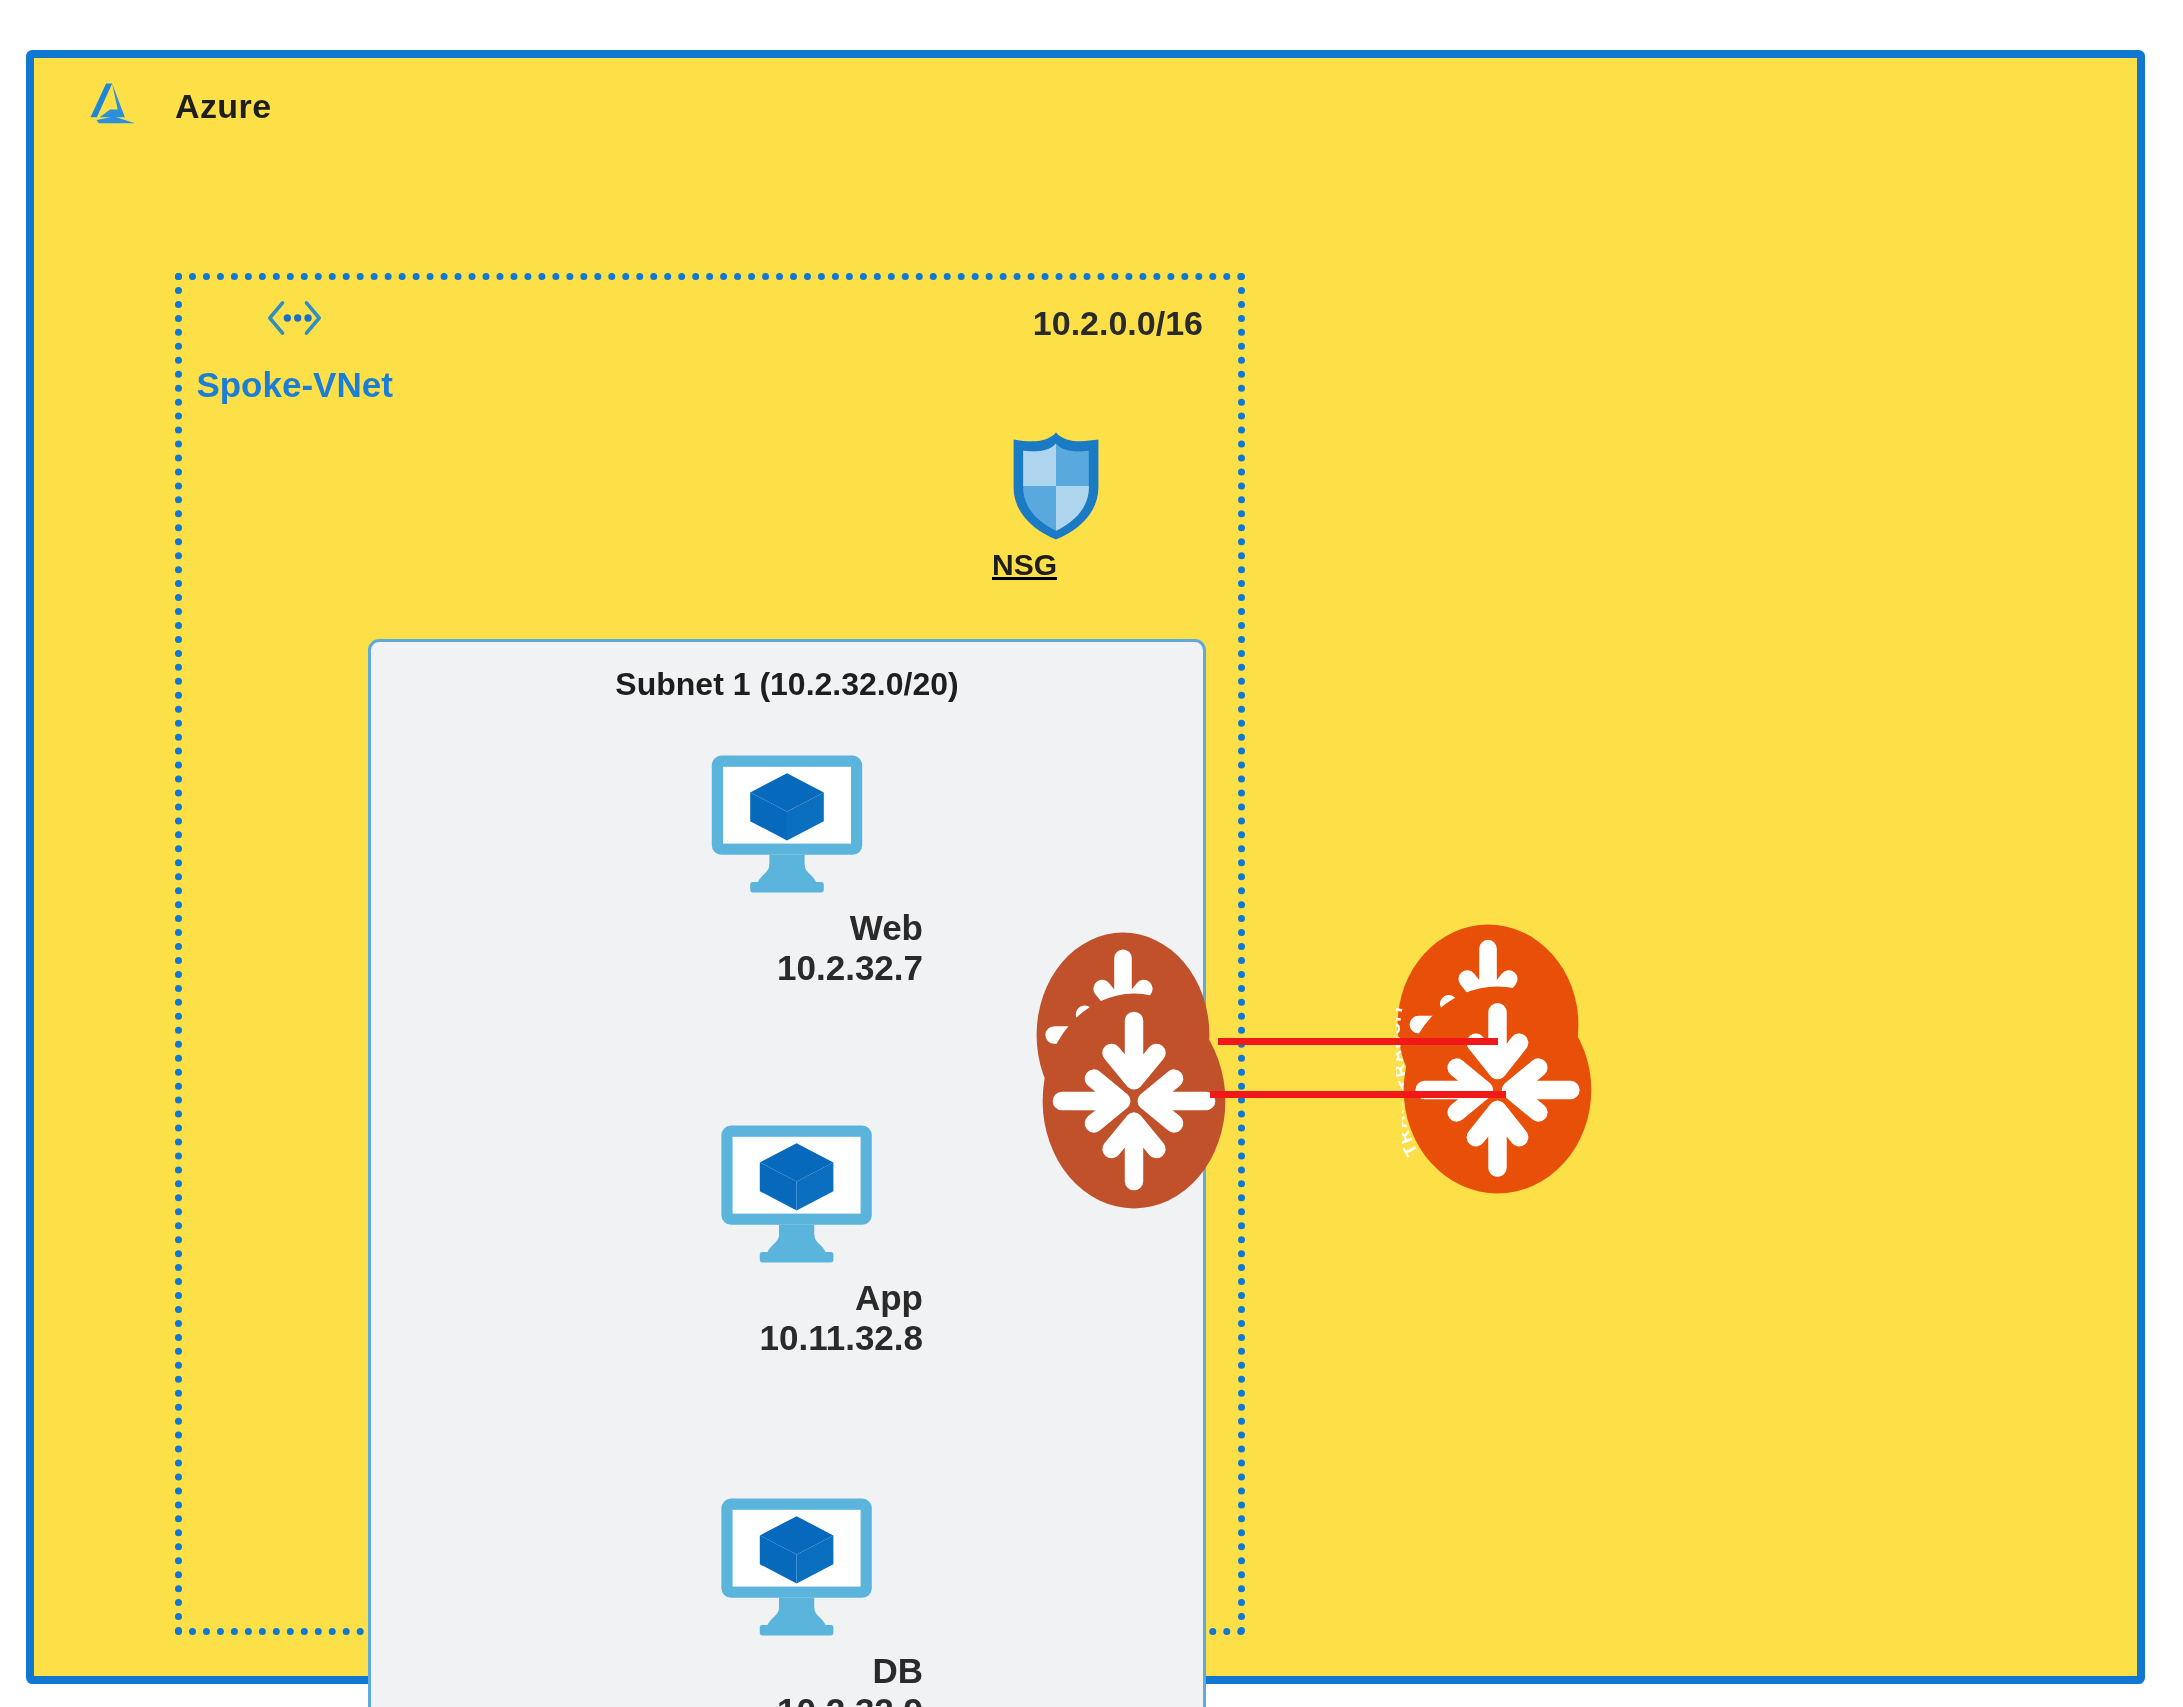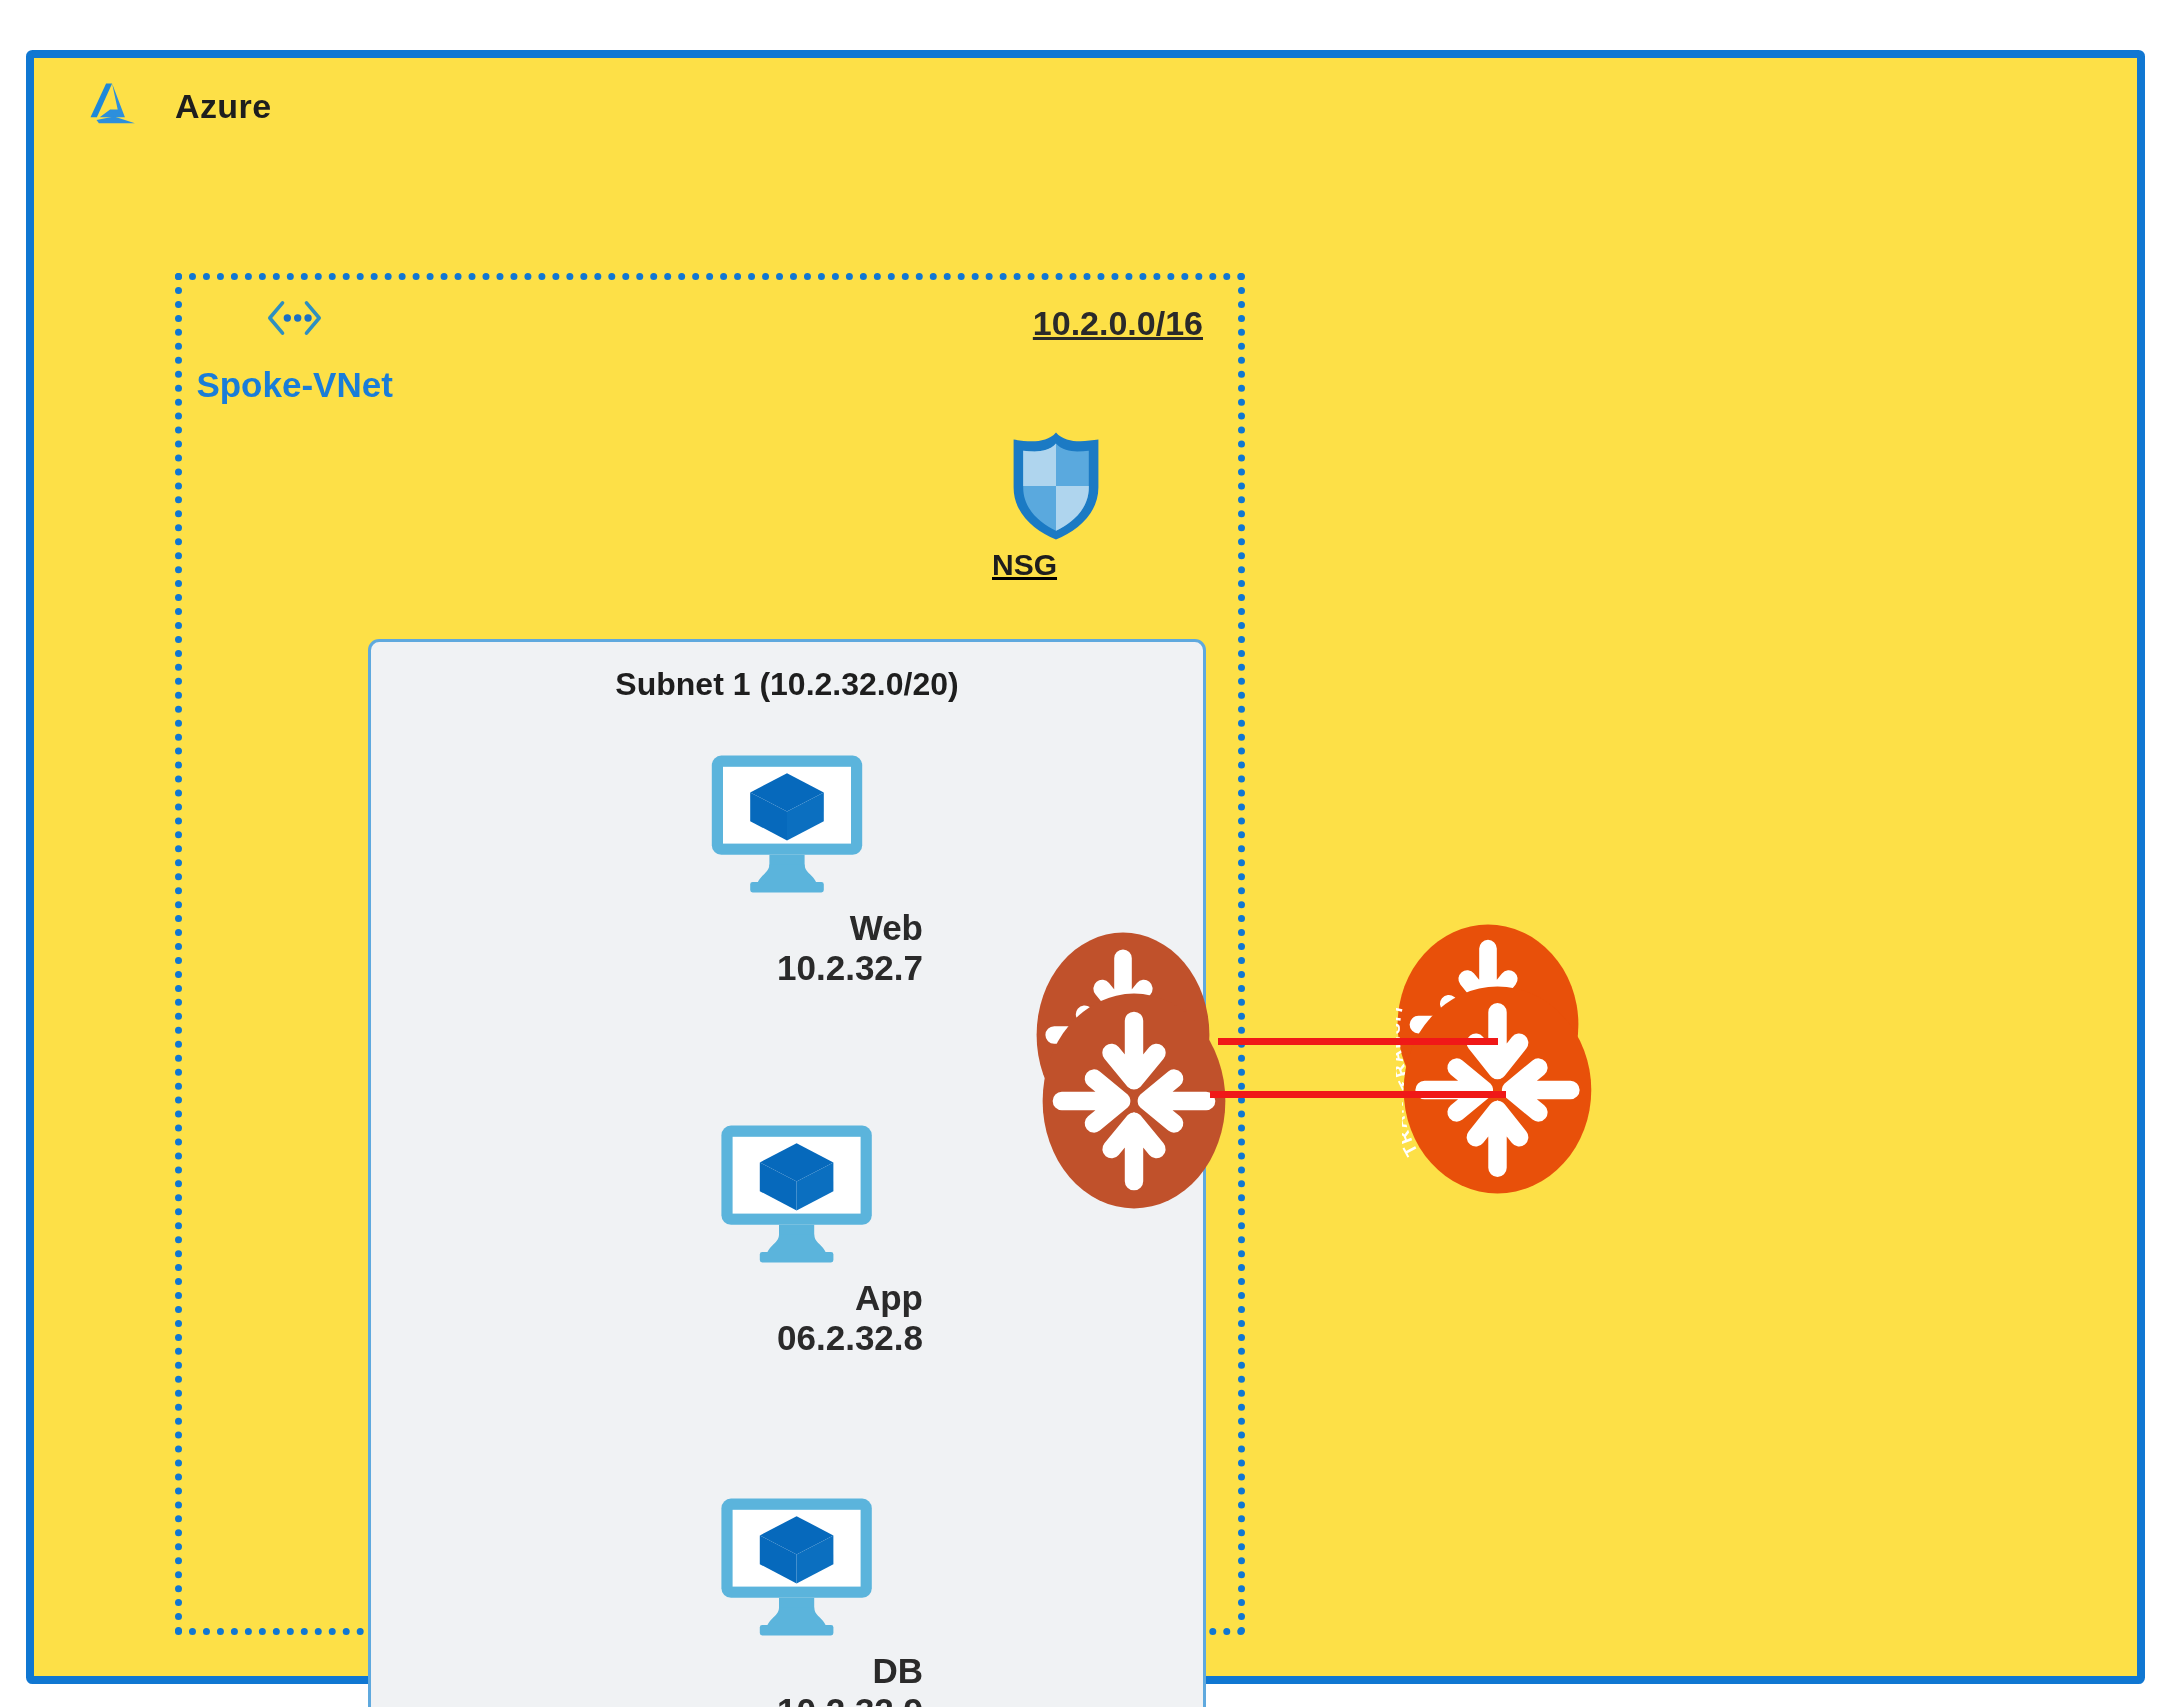--- a/index.html
+++ b/index.html
@@ -76,21 +76,21 @@
     color: #1A7DD8;
     white-space: nowrap;
   }
   .cidr {
     position: absolute;
     font-size: 34px;
     font-weight: bold;
     color: #2A2A2A;
     white-space: nowrap;
   }
-  .cidr-spoke { right: 35px; top: 24px; text-decoration: underline; }
+  .cidr-spoke { right: 35px; top: 24px; }
   .cidr-transit { right: 29px; bottom: 30px; }
 
   
   .subnet {
     position: absolute;
     left: 186px;
     top: 359px;
     width: 838px;
     height: 1163px;
     box-sizing: border-box;
@@ -222,21 +222,21 @@
             <rect x="6" y="2" width="188" height="124" rx="12" fill="#5BB4DC"></rect>
             <rect x="20" y="16" width="160" height="96" fill="#FFFFFF"></rect>
             <path d="M100 24 L146 48 L100 72 L54 48 Z" fill="#0669BC"></path>
             <path d="M54 48 L100 72 L100 108 L54 84 Z" fill="#0669BC"></path>
             <path d="M146 48 L146 84 L100 108 L100 72 Z" fill="#0B6FC0"></path>
             <rect x="78" y="126" width="44" height="22" fill="#5BB4DC"></rect>
             <path d="M62 168 C62 152 78 150 78 138 L122 138 C122 150 138 152 138 168 Z" fill="#5BB4DC"></path>
             <rect x="54" y="160" width="92" height="13" rx="3" fill="#5BB4DC"></rect>
           </svg>
           <div class="vm-name">App</div>
-          <div class="vm-ip">06.2.32.8</div>
+          <div class="vm-ip">10.11.32.8</div>
         </div>
 
         <div class="vm vm-db">
           <svg class="vm-icon" viewBox="0 0 200 175">
             <rect x="6" y="2" width="188" height="124" rx="12" fill="#5BB4DC"></rect>
             <rect x="20" y="16" width="160" height="96" fill="#FFFFFF"></rect>
             <path d="M100 24 L146 48 L100 72 L54 48 Z" fill="#0669BC"></path>
             <path d="M54 48 L100 72 L100 108 L54 84 Z" fill="#0669BC"></path>
             <path d="M146 48 L146 84 L100 108 L100 72 Z" fill="#0B6FC0"></path>
             <rect x="78" y="126" width="44" height="22" fill="#5BB4DC"></rect>

